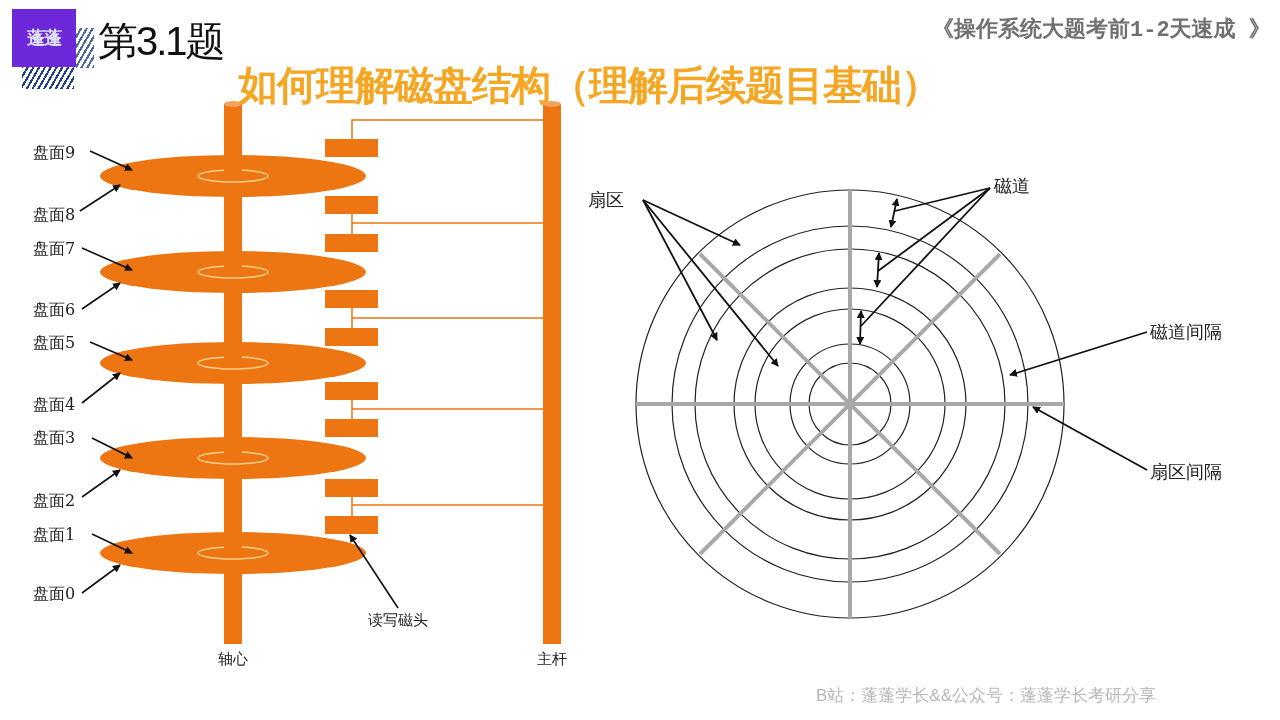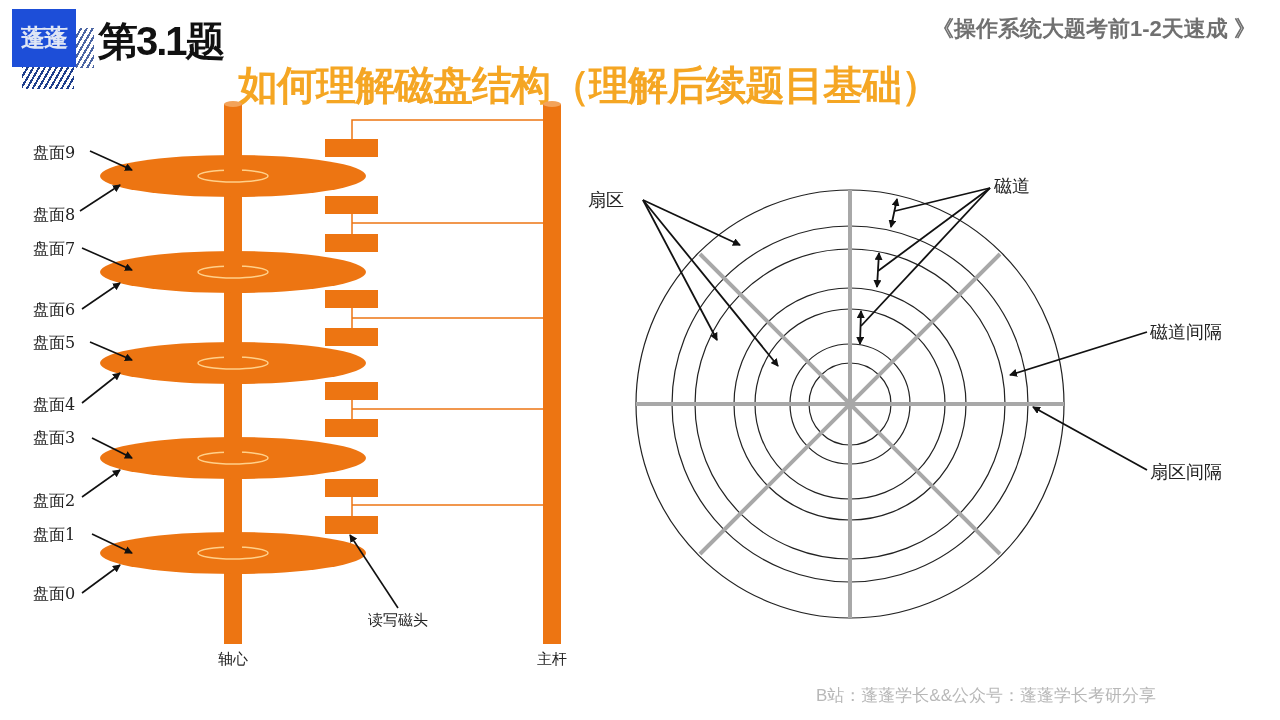--- a/index.html
+++ b/index.html
@@ -1,29 +1,29 @@
 <!DOCTYPE html>
 <html><head>
 <meta charset="utf-8">
 <style>
   html, body { margin:0; padding:0; }
   body { width:1280px; height:720px; background:#ffffff; position:relative; overflow:hidden;
          font-family:"DejaVu Sans","Liberation Sans",sans-serif; }
-  .logo-box { position:absolute; left:12px; top:9px; width:64px; height:58px; background:#1d4ed8;
-              color:#dfe6f5; font-size:24px; font-weight:bold; display:flex; align-items:center; justify-content:center; letter-spacing:-1px; }
+  .logo-box { position:absolute; left:12px; top:9px; width:64px; height:58px; background:#6d28d9;
+              color:#dfe6f5; font-size:18px; font-weight:bold; display:flex; align-items:center; justify-content:center; letter-spacing:-1px; }
   .logo-stripes { position:absolute; left:22px; top:67px; width:52px; height:22px;
                   background:repeating-linear-gradient(-60deg,#1f3f8c 0 2px,transparent 2px 5px); }
   .logo-stripes2 { position:absolute; left:76px; top:28px; width:18px; height:40px;
                   background:repeating-linear-gradient(-60deg,#1f3f8c 0 2px,transparent 2px 5px); opacity:.8; }
-  .title-num { position:absolute; left:98px; top:14px; font-size:40px; font-weight:bold; color:#111;
+  .title-num { position:absolute; left:98px; top:14px; font-size:40px; font-weight:normal; color:#111;
                font-family:"Liberation Sans",sans-serif; letter-spacing:-2px; }
   .title-main { position:absolute; left:238px; top:14px; font-size:40px; font-weight:bold; color:#f5a623;
                 font-family:"Liberation Sans",sans-serif; letter-spacing:-1px; white-space:nowrap;margin-top:44px; }
   .series { position:absolute; left:932px; top:14px; font-size:22px; font-weight:bold; color:#707070; white-space:nowrap;
-            font-family:Liberation Sans, sans-serif; }
+            font-family:Liberation Mono, monospace; }
   .footer { position:absolute; left:816px; top:684px; font-size:17px; color:#b8b8b8; white-space:nowrap;
             font-family:Liberation Sans, sans-serif; }
   svg.fig { position:absolute; left:0; top:0; }
   .lbl { font-family:"DejaVu Serif","Liberation Serif",serif; fill:#222; }
 </style>
 </head>
 <body>
 
 <div class="logo-box">
     <span>蓬蓬</span>

